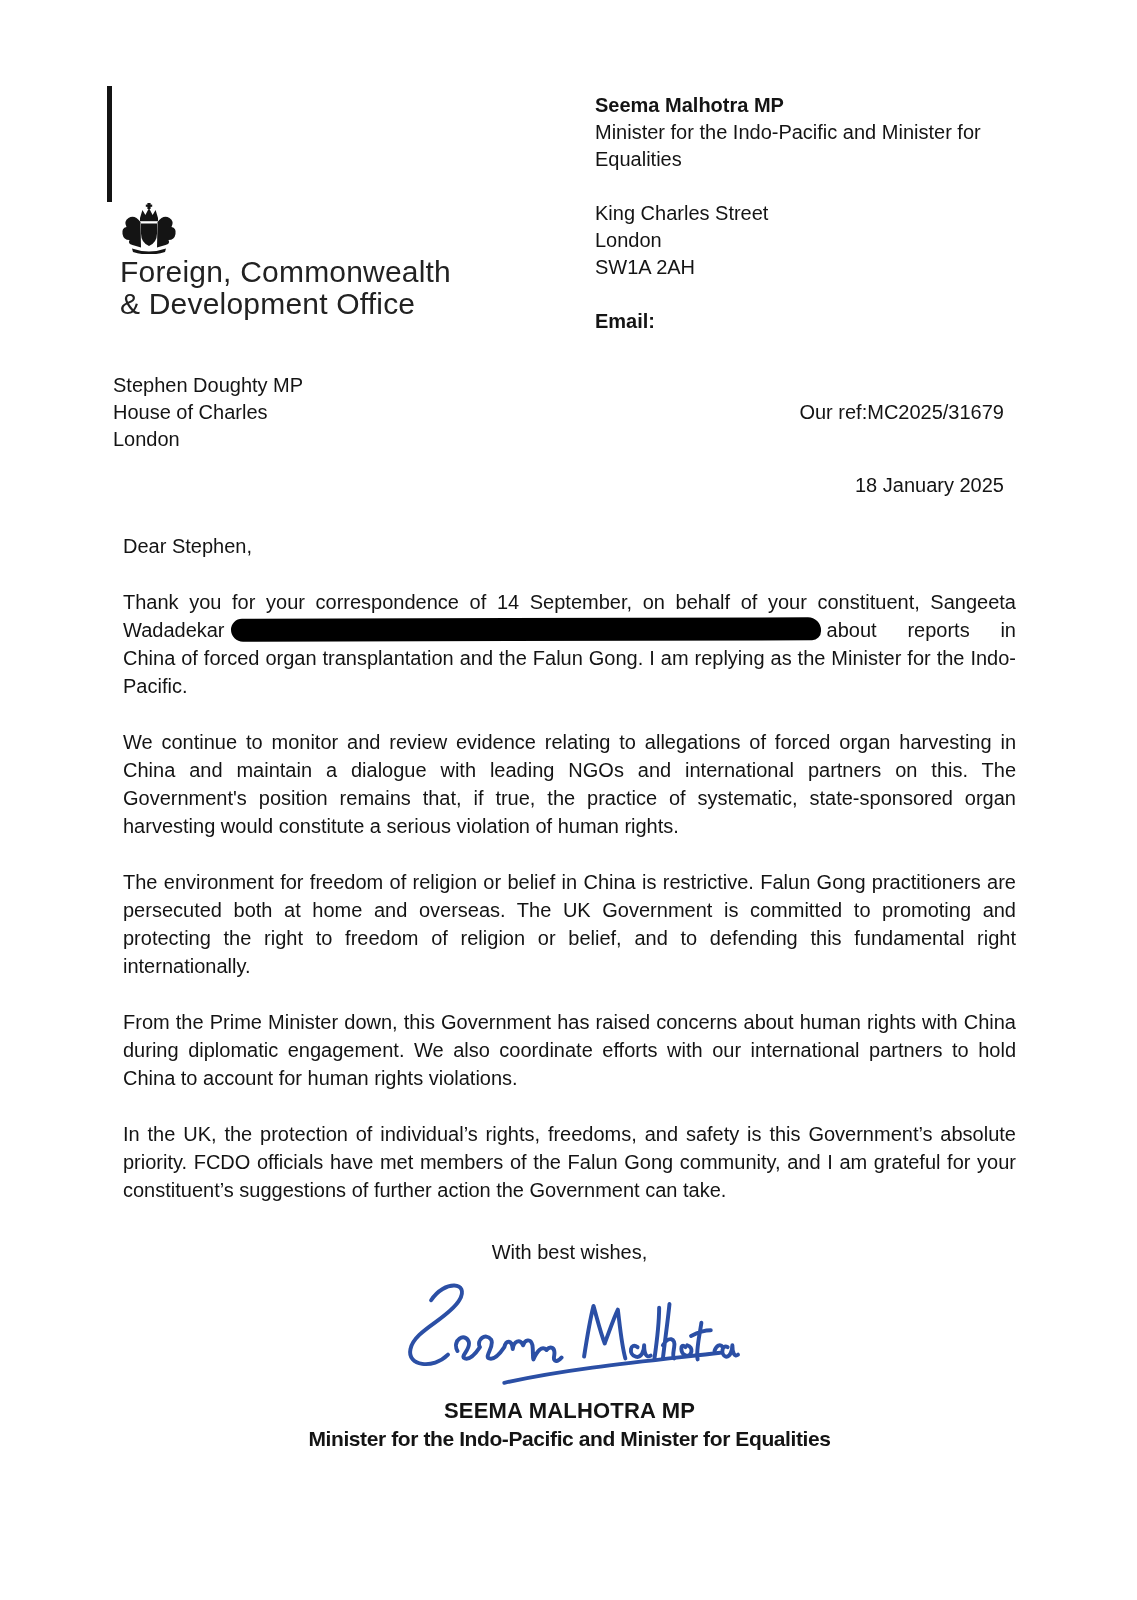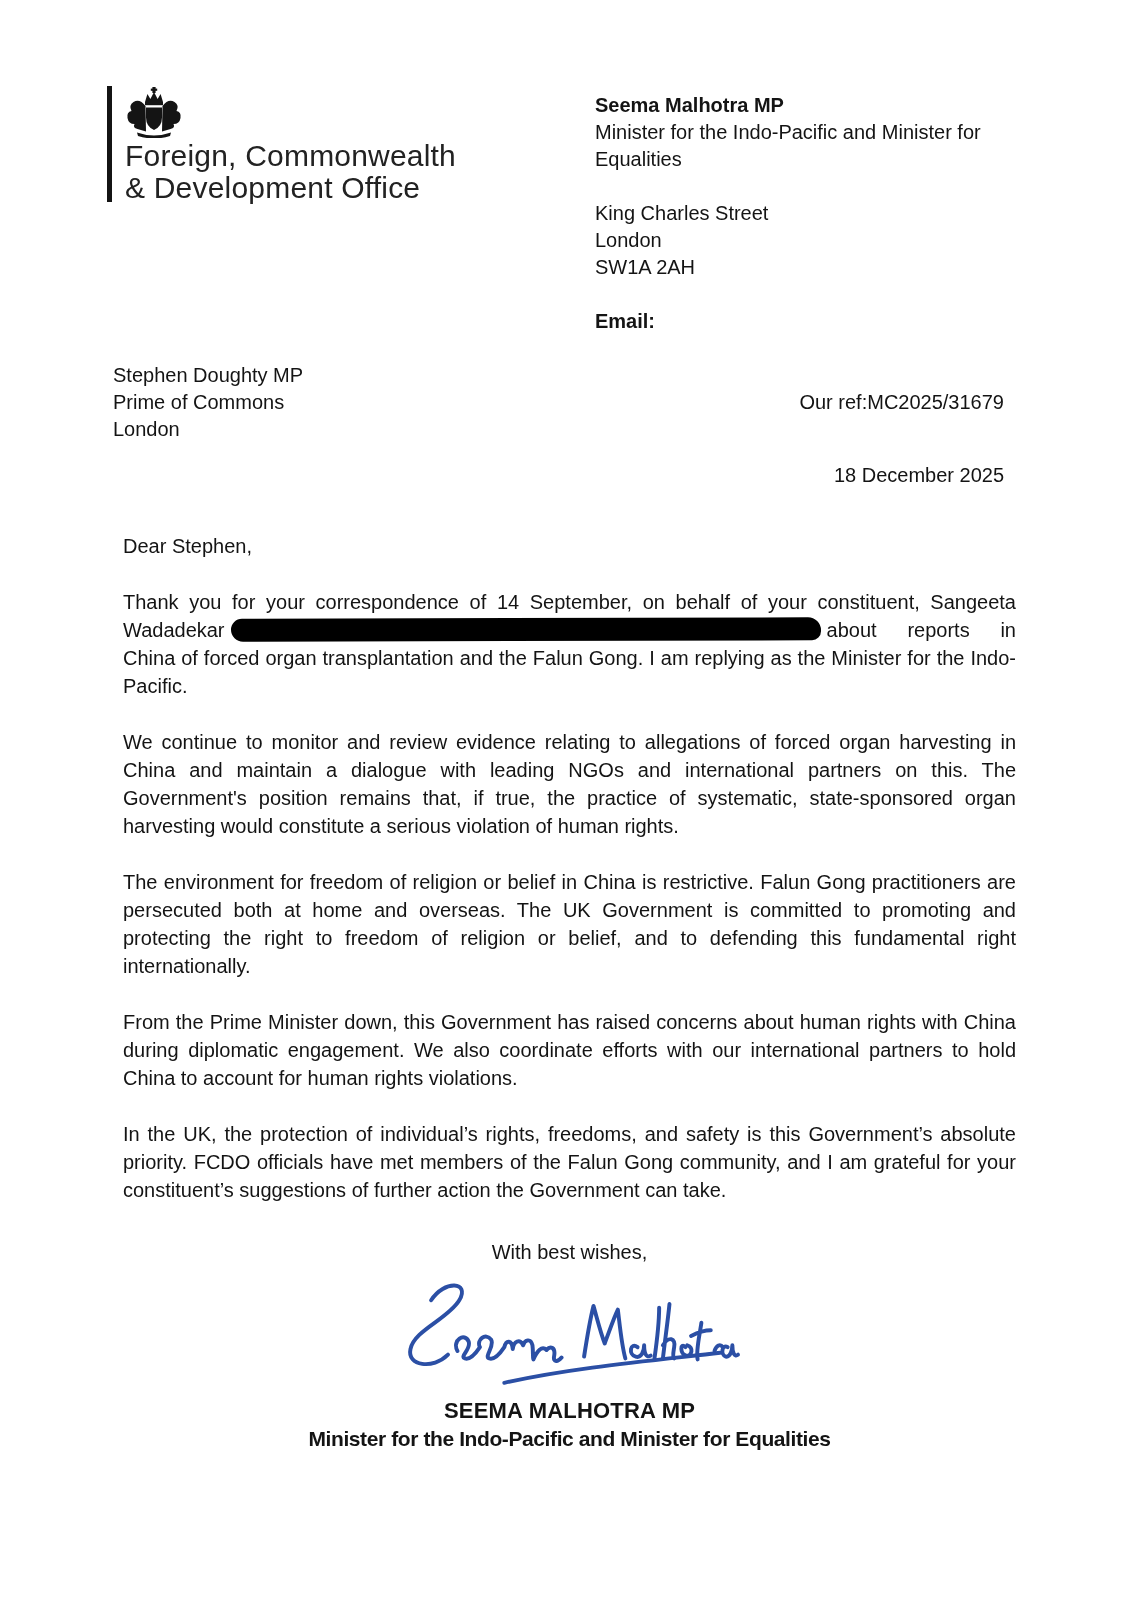--- a/index.html
+++ b/index.html
@@ -6,34 +6,34 @@
   .page {
     position:relative;
     width:1137px; height:1600px;
     background:#ffffff;
     color:#141414;
     font-family:"Liberation Sans", sans-serif;
     overflow:hidden;
   }
 
   
-  .letterhead-left { position:absolute; left:107px; top:86px; display:flex; }
+  .letterhead-left { position:absolute; left:107px; top:86px; display:flex;flex-direction:column; }
   .logo-bar { width:5px; height:116px; background:#141414; flex:0 0 auto; }
   .logo-content { margin-left:13px; }
   .crest { display:block; margin-bottom:2px; }
   .org-name { font-size:30px; line-height:32px; color:#222; letter-spacing:0.2px; }
 
   
   .sender-block { position:absolute; left:595px; top:92px; width:418px; font-size:20px; line-height:27px; }
   .sender-name { font-weight:bold; }
   .v-gap { height:27px; }
   .bold { font-weight:bold; }
 
   
-  .meta { position:absolute; left:113px; top:362px; width:893px; height:158px; font-size:20px; line-height:27px; }
+  .meta { position:absolute; left:113px; top:372px; width:893px; height:158px; font-size:20px; line-height:27px; }
   .ref-line { position:absolute; top:27px; right:2px; }
   .ref-label { display:inline-block; }
   .date-line { position:absolute; top:100px; right:2px; }
 
   
   .letter-body { position:absolute; left:123px; top:532px; width:893px; font-size:20px; line-height:28px; }
   .salutation { margin:0 0 28px 0; }
   p.para { margin:0 0 28px 0; text-align:justify; }
   .redaction {
     display:inline-block;
@@ -82,27 +82,27 @@
     <div>King Charles Street</div>
     <div>London</div>
     <div>SW1A 2AH</div>
     <div class="v-gap"></div>
     <div class="bold">Email:</div>
   </div>
 
   <div class="meta">
     <div>
       <div>Stephen Doughty MP</div>
-      <div>Prime of Commons</div>
+      <div>House of Charles</div>
       <div>London</div>
     </div>
     <div class="ref-line">
       <span class="ref-label">Our ref:</span><span>MC2025/31679</span>
     </div>
-    <div class="date-line">18 December 2025</div>
+    <div class="date-line">18 January 2025</div>
   </div>
 
   <div class="letter-body">
     <div class="salutation">Dear Stephen,</div>
 
     <p class="para"><span>Thank you for your correspondence of 14 September, on behalf of your constituent, Sangeeta Wadadekar</span><span class="redaction"></span><span>about reports in China of forced organ transplantation and the Falun Gong. I am replying as the Minister for the Indo-Pacific.</span></p>
 
     <p class="para">We continue to monitor and review evidence relating to allegations of forced organ harvesting in China and maintain a dialogue with leading NGOs and international partners on this. The Government's position remains that, if true, the practice of systematic, state-sponsored organ harvesting would constitute a serious violation of human rights.</p>
     <p class="para">The environment for freedom of religion or belief in China is restrictive. Falun Gong practitioners are persecuted both at home and overseas. The UK Government is committed to promoting and protecting the right to freedom of religion or belief, and to defending this fundamental right internationally.</p>
     <p class="para">From the Prime Minister down, this Government has raised concerns about human rights with China during diplomatic engagement. We also coordinate efforts with our international partners to hold China to account for human rights violations.</p>

